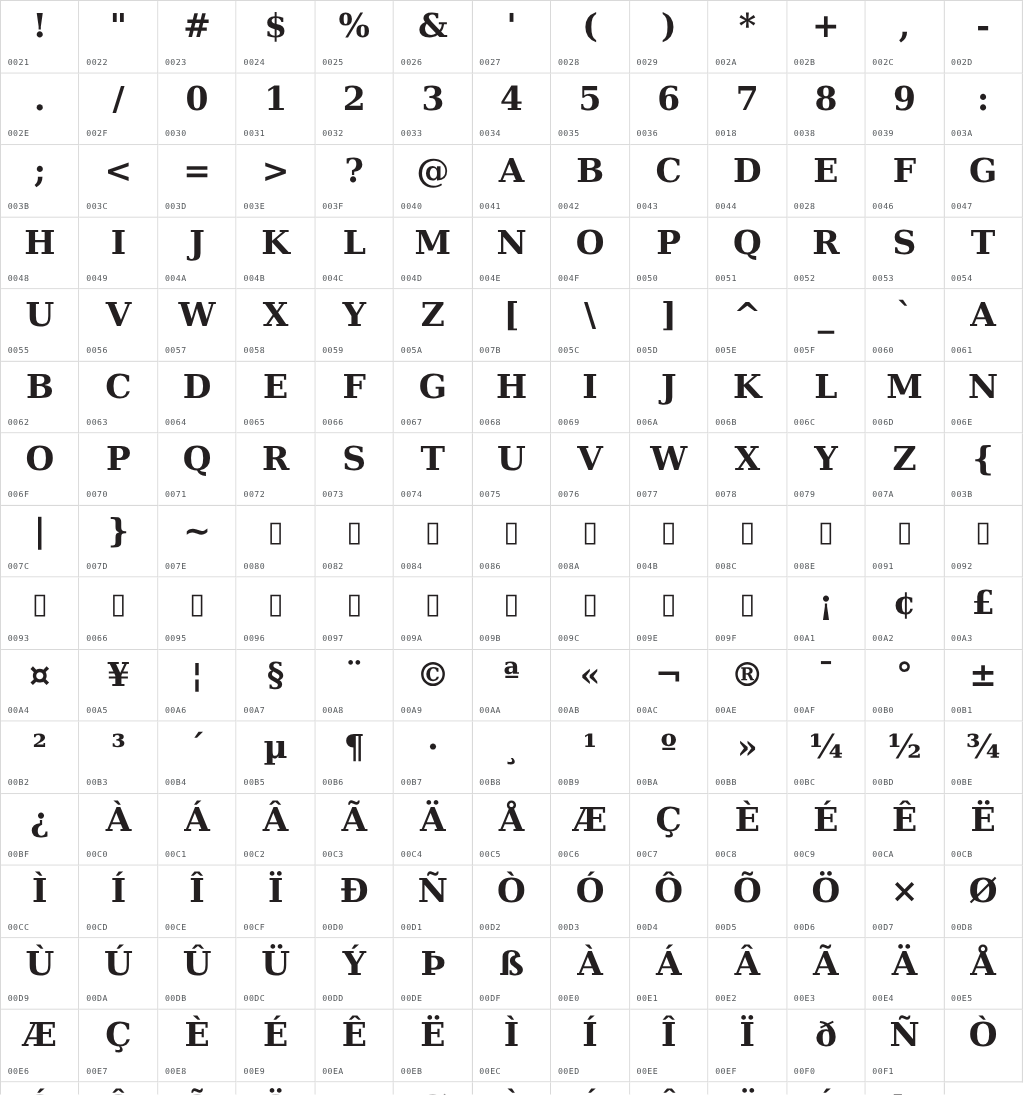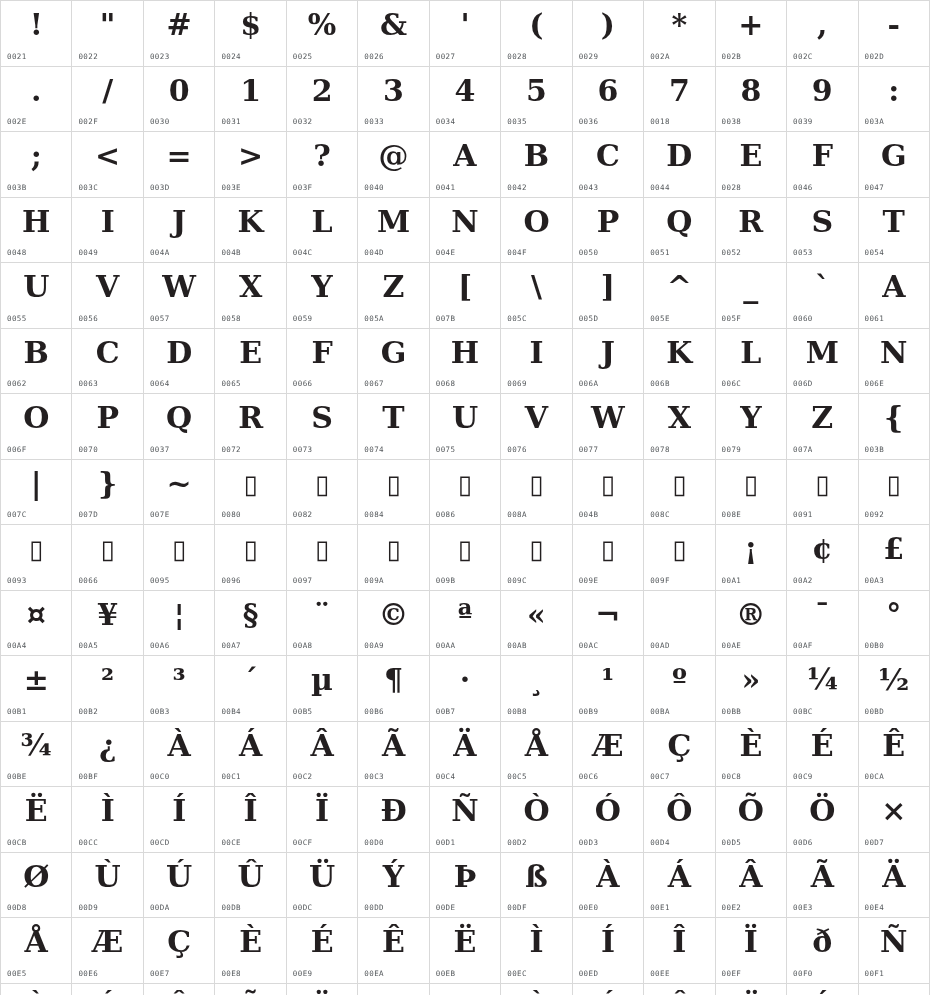--- a/index.html
+++ b/index.html
@@ -378,21 +378,21 @@
     <div class="glyph-cell">
       <div class="glyph-char">O</div>
       <div class="glyph-code">006F</div>
     </div>
     <div class="glyph-cell">
       <div class="glyph-char">P</div>
       <div class="glyph-code">0070</div>
     </div>
     <div class="glyph-cell">
       <div class="glyph-char">Q</div>
-      <div class="glyph-code">0037</div>
+      <div class="glyph-code">0071</div>
     </div>
     <div class="glyph-cell">
       <div class="glyph-char">R</div>
       <div class="glyph-code">0072</div>
     </div>
     <div class="glyph-cell">
       <div class="glyph-char">S</div>
       <div class="glyph-code">0073</div>
     </div>
     <div class="glyph-cell">
@@ -559,24 +559,20 @@
       <div class="glyph-char">ª</div>
       <div class="glyph-code">00AA</div>
     </div>
     <div class="glyph-cell">
       <div class="glyph-char">«</div>
       <div class="glyph-code">00AB</div>
     </div>
     <div class="glyph-cell">
       <div class="glyph-char">¬</div>
       <div class="glyph-code">00AC</div>
-    </div>
-    <div class="glyph-cell">
-      <div class="glyph-char">­</div>
-      <div class="glyph-code">00AD</div>
     </div>
     <div class="glyph-cell">
       <div class="glyph-char">®</div>
       <div class="glyph-code">00AE</div>
     </div>
     <div class="glyph-cell">
       <div class="glyph-char">¯</div>
       <div class="glyph-code">00AF</div>
     </div>
     <div class="glyph-cell">

